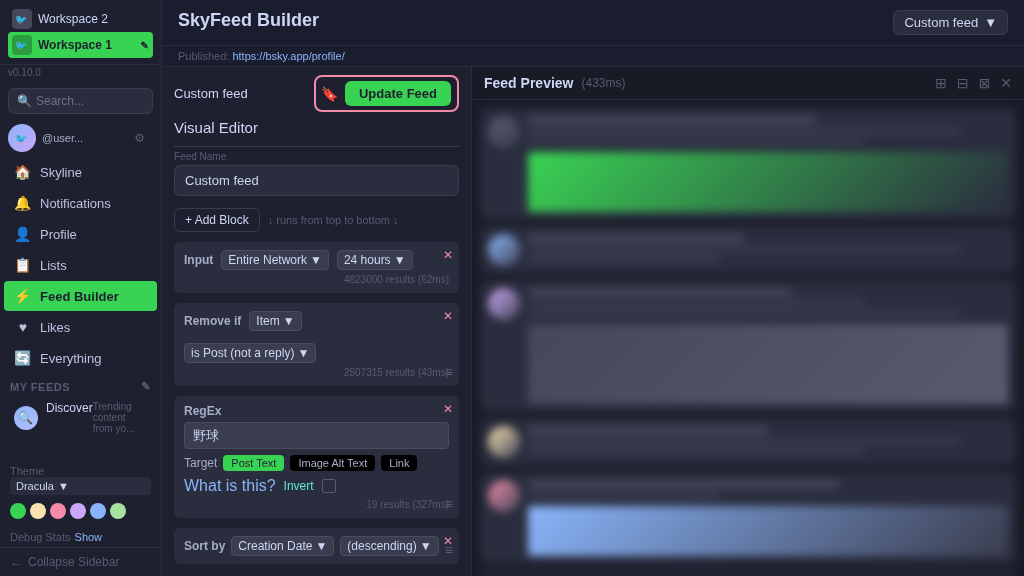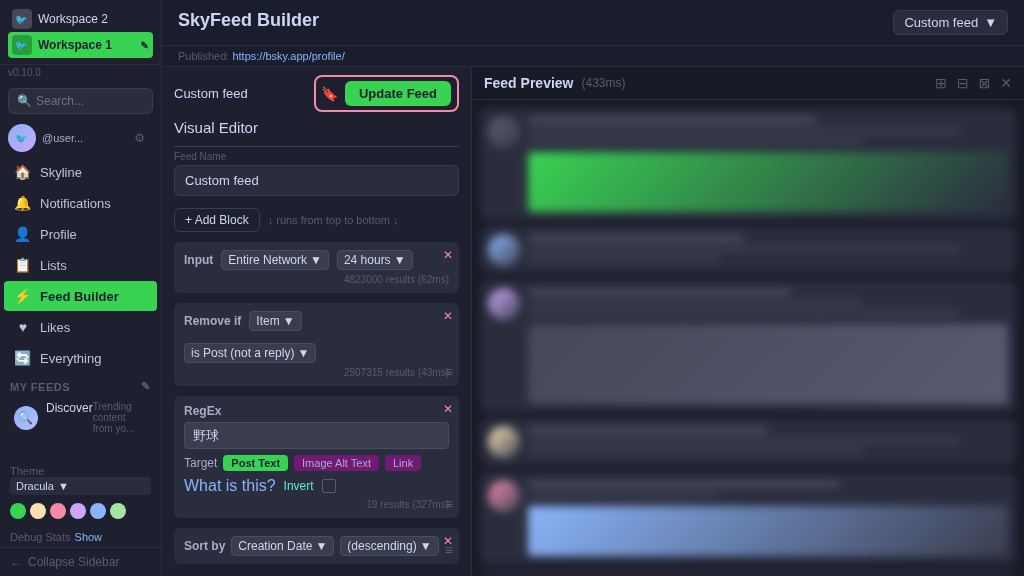--- a/index.html
+++ b/index.html
@@ -432,22 +432,22 @@
       flex-wrap: wrap;
     }
     .target-label-txt { font-size: 12px; color: #a6adc8; }
     .target-chip {
       padding: 2px 8px;
       border-radius: 4px;
       font-size: 11px;
       cursor: pointer;
       border: none;
     }
-    .target-chip.active { background: #39d353; color: #1e2030; font-weight: 700; }
-    .target-chip.inactive { background: #701a75; color: #a6adc8; }
+    .target-chip.active { background: #39d353; color: #1e2030; font-weight: 400; }
+    .target-chip.inactive { background: #000000; color: #a6adc8; }
 
     .what-invert-row {
       display: flex;
       align-items: center;
       gap: 8px;
       margin-bottom: 4px;
     }
     .what-link { color: #89b4fa; font-size: 16px; cursor: pointer; }
     .invert-label { font-size: 12px; color: #5eead4; }
     .checkbox-sq {

